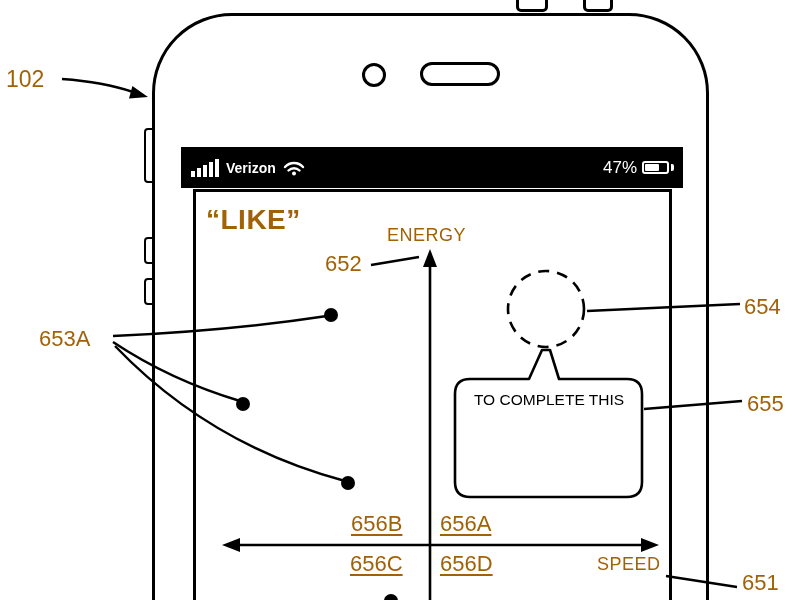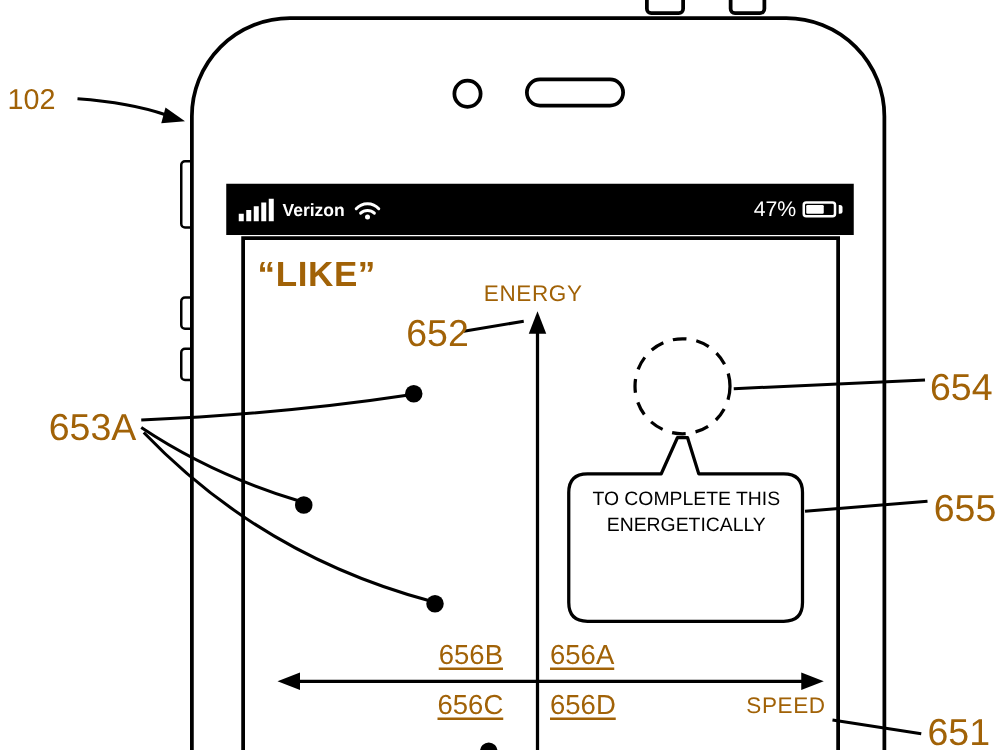--- a/index.html
+++ b/index.html
@@ -42,21 +42,21 @@
   .batt { display:flex; align-items:center; gap:2px; }
   .batt-body { width:27px; height:13px; border:2px solid #fff; border-radius:3px; padding:1px; display:flex; }
   .batt-fill { width:65%; height:100%; background:#fff; border-radius:1px; }
   .batt-nub { width:3px; height:7px; background:#fff; border-radius:0 2px 2px 0; }
   .screen {
     position:absolute; left:193px; top:189px; width:479px; height:440px;
     border:3px solid #000; background:#fff;
   }
   .title { font-size:28px; font-weight:bold; letter-spacing:.5px; }
   .axislbl { font-size:18px; letter-spacing:.5px; }
-  .ref { font-size:30px; }
+  .ref { font-size:22px; }
   .quad { font-size:22px; text-decoration:underline; text-decoration-thickness:2px; text-underline-offset:3px; }
   .bubble-text { position:absolute; left:459px; top:389px; width:180px; text-align:center;
                  font-size:15.5px; line-height:21px; }
   svg.overlay { position:absolute; left:0; top:0; }
 </style>
 </head>
 <body>
 
 <div class="stage">
 
@@ -140,16 +140,15 @@
   <div class="label axislbl" style="left:597px; top:554px;">SPEED</div>
   <div class="label ref" style="left:742px; top:570px;">651</div>
 
   <div class="label quad" style="left:351px; top:511px;">656B</div>
   <div class="label quad" style="left:440px; top:511px;">656A</div>
   <div class="label quad" style="left:350px; top:533px;margin-top:18px;">656C</div>
   <div class="label quad" style="left:440px; top:551px;">656D</div>
 
   <div class="bubble-text">
     <div>TO COMPLETE THIS</div>
-    <div>ENERGETICALLY</div>
   </div>
 
 </div>
 
 </body></html>

